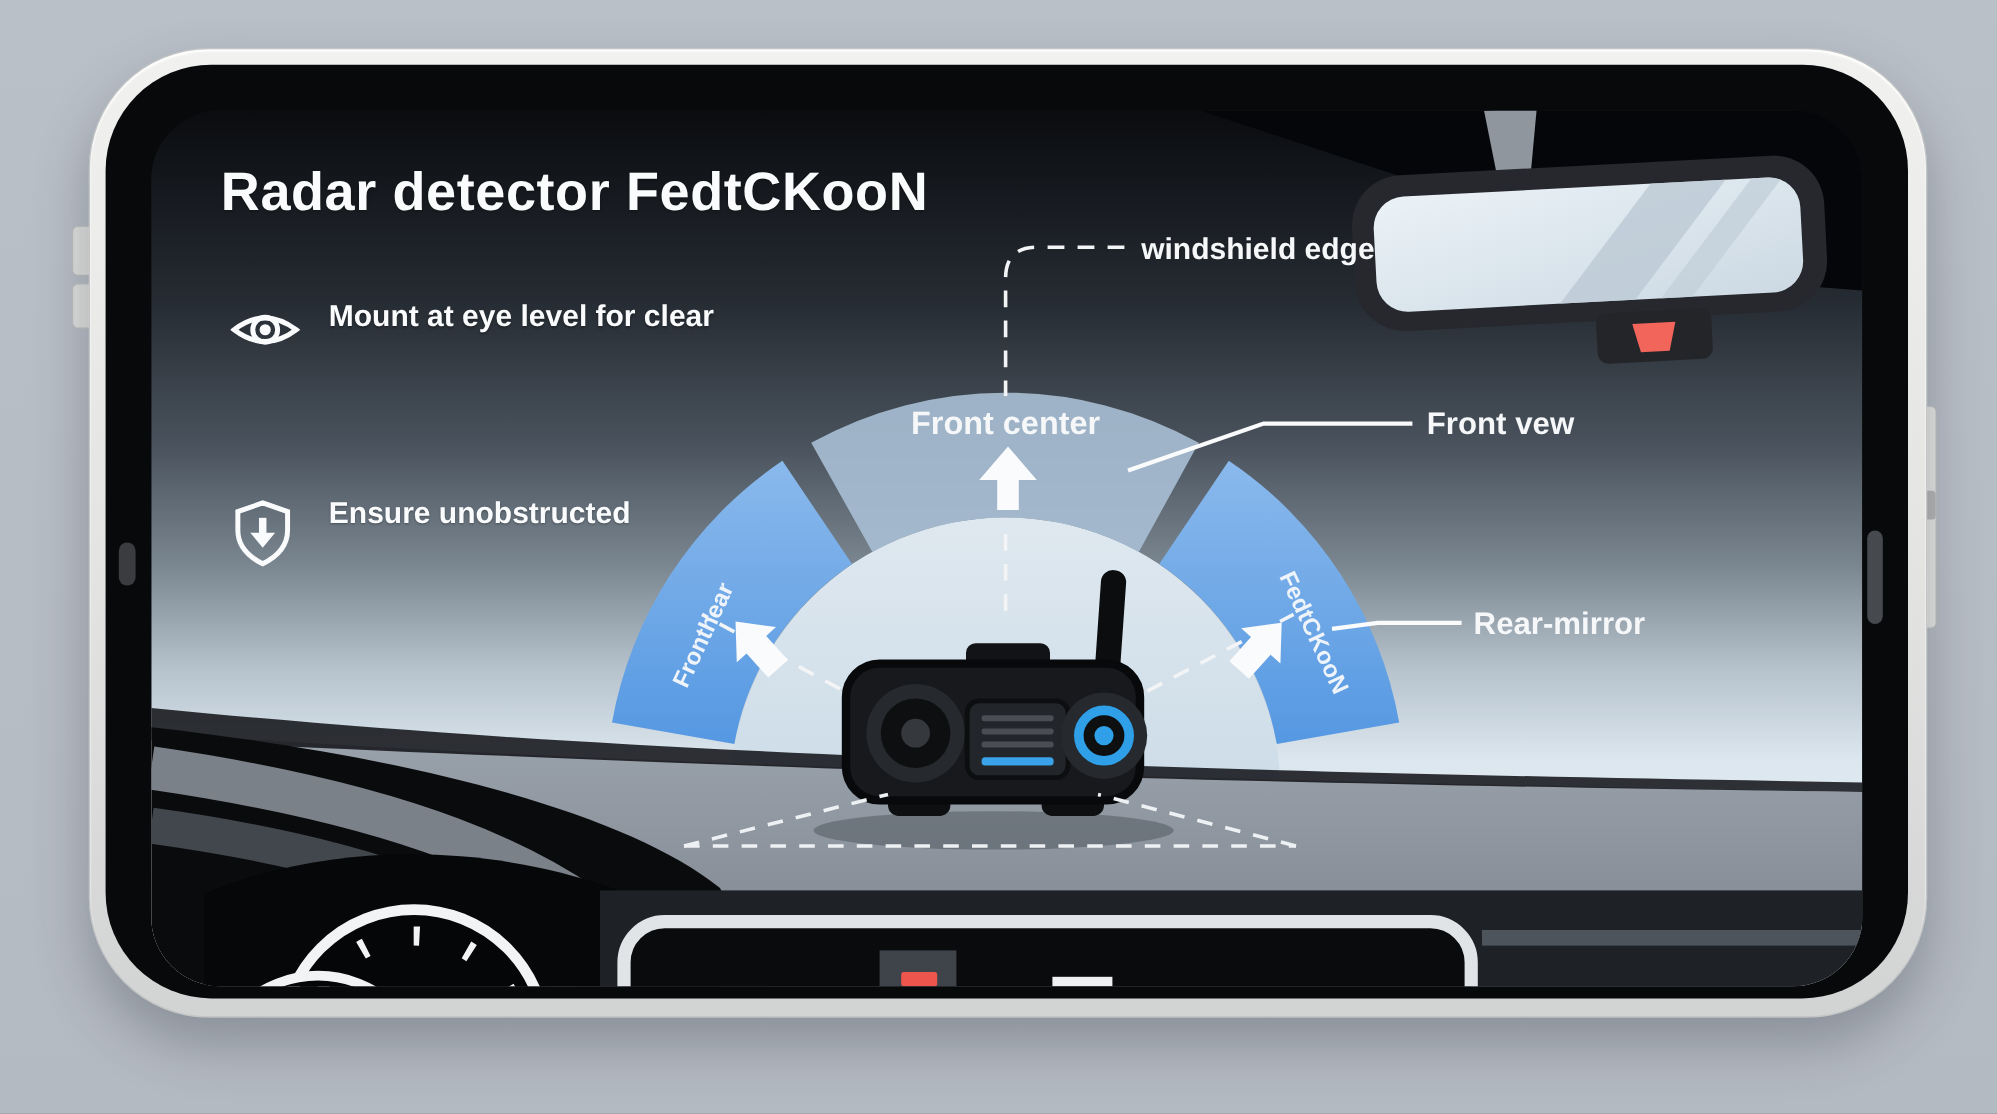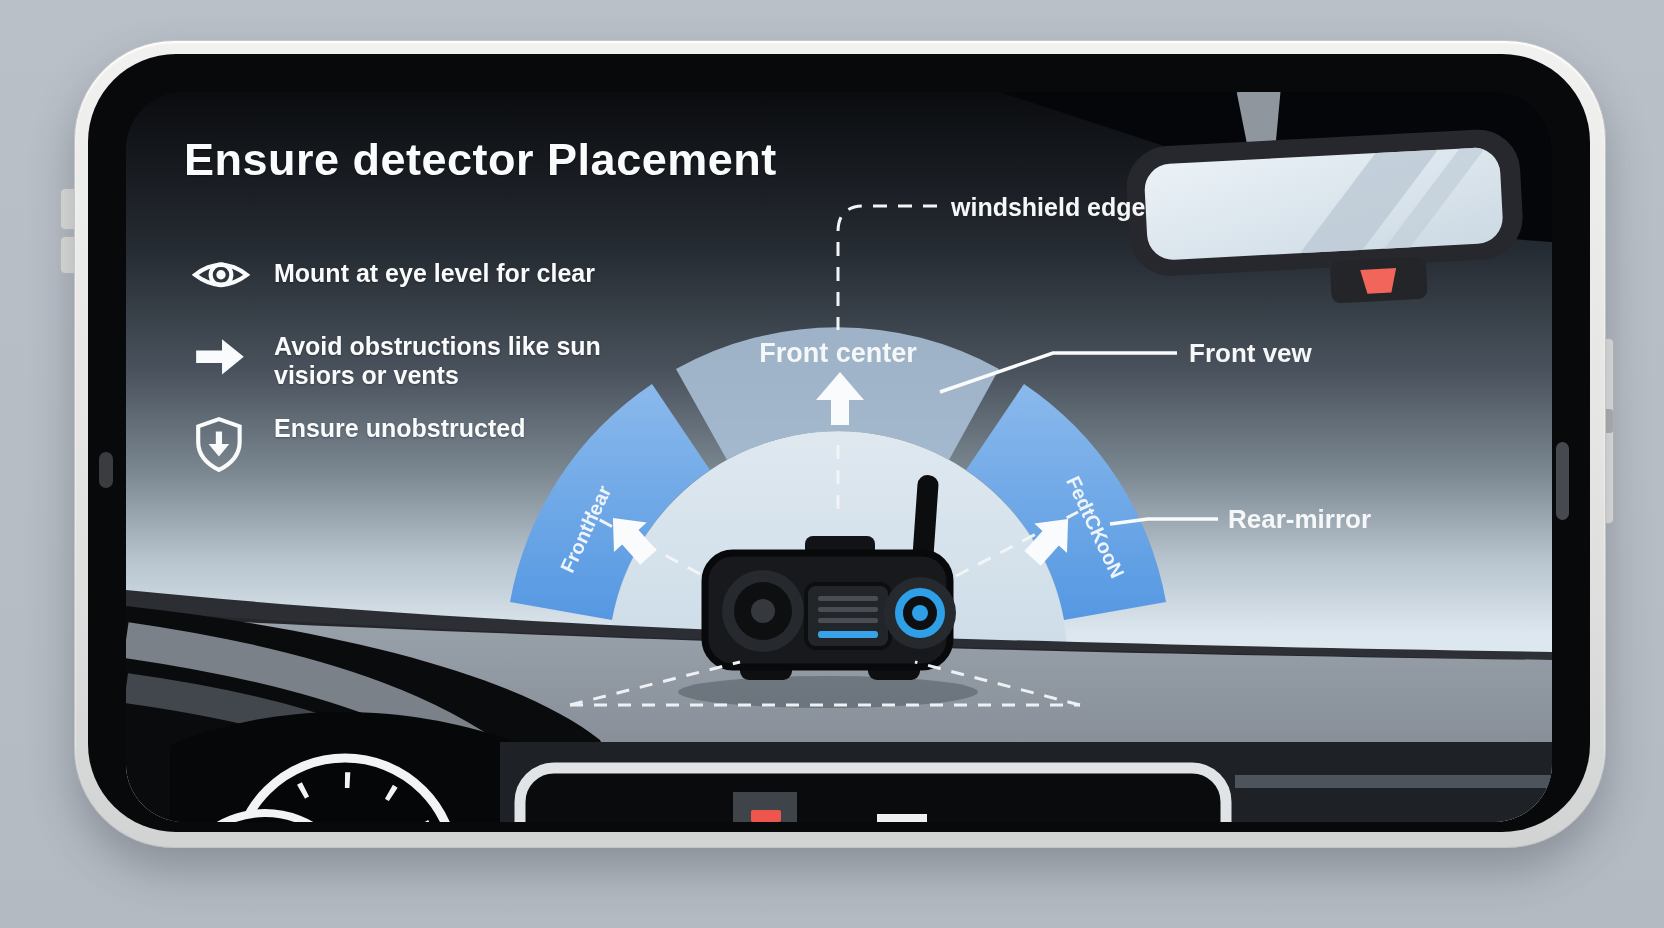--- a/index.html
+++ b/index.html
@@ -18,21 +18,21 @@
   .home-bar{position:absolute;left:1556px;top:442px;width:13px;height:78px;border-radius:7px;background:#46494e;z-index:3;}
   .screen{position:absolute;left:126px;top:92px;width:1426px;height:730px;border-radius:58px;overflow:hidden;background:#101216;z-index:4;}
   .scene{position:absolute;left:0;top:0;width:1426px;height:730px;display:block;}
   
   .overlay{position:absolute;left:0;top:0;width:100%;height:100%;color:#fafbfc;}
   .title{position:absolute;left:58px;top:42px;margin:0;font-size:45px;font-weight:700;letter-spacing:.5px;
          text-shadow:0 1px 2px rgba(0,0,0,.35);}
   .tip{position:absolute;left:66px;display:flex;align-items:flex-start;}
   .tip .icon{width:58px;flex:0 0 58px;margin-right:24px;margin-top:2px;}
   .tip .txt{font-size:25px;font-weight:700;line-height:29px;text-shadow:0 1px 2px rgba(0,0,0,.3);}
-  .tip1{top:158px;align-items:center;} .tip2{top:240px;} .tip3{top:322px;text-align:center;}
+  .tip1{top:158px;} .tip2{top:240px;} .tip3{top:322px;text-align:center;}
   svg text{font-family:"Liberation Sans",sans-serif;}
 </style>
 </head>
 <body>
 
 <div class="stage">
 
   <div class="side-btn btn-l1"></div>
   <div class="side-btn btn-l2"></div>
   <div class="side-btn btn-r1">
@@ -169,42 +169,33 @@
 
       <text x="951" y="216" font-size="25" font-weight="bold" fill="#f5f7f9">windshield edge</text>
       <text x="838" y="362" text-anchor="middle" font-size="27" font-weight="bold" fill="#f5f7f9">Front center</text>
       <text x="1189" y="362" font-size="26" font-weight="bold" fill="#f5f7f9">Front vew</text>
       <text x="1228" y="528" font-size="26" font-weight="bold" fill="#f5f7f9">Rear-mirror</text>
       <text transform="translate(592,532) rotate(-65)" text-anchor="middle" font-size="20" font-weight="bold" fill="#eef4fa">Fronthear</text>
       <text transform="translate(1089,530) rotate(65)" text-anchor="middle" font-size="20" font-weight="bold" fill="#eef4fa">FedtCKooN</text>
     </svg>
 
     <div class="overlay">
-      <h1 class="title">Ensure detector Placement</h1>
+      <h1 class="title">Radar detector FedtCKooN</h1>
 
       <div class="tip tip1">
         <svg class="icon" viewBox="0 0 56 44">
           <path d="M3,22 Q28,3 53,22 Q28,41 3,22 Z" fill="none" stroke="#fafbfc" stroke-width="4"></path>
           <circle cx="28" cy="22" r="10" fill="none" stroke="#fafbfc" stroke-width="4"></circle>
           <circle cx="28" cy="22" r="4.5" fill="#fafbfc"></circle>
         </svg>
         <div class="txt">
           <div>Mount at eye level for clear</div>
         </div>
       </div>
 
-      <div class="tip tip2">
-        <svg class="icon" viewBox="0 0 56 44">
-          <polygon points="4,16 29,16 29,5 50,22 29,39 29,28 4,28" fill="#fafbfc"></polygon>
-        </svg>
-        <div class="txt">
-          <div>Avoid obstructions like sun</div>
-          <div>visiors or vents</div>
-        </div>
-      </div>
 
       <div class="tip tip3">
         <svg class="icon" viewBox="0 0 56 56">
           <path d="M26,3 L46,10 V25 Q46,42 26,52 Q6,42 6,25 V10 Z" fill="none" stroke="#fafbfc" stroke-width="4"></path>
           <rect x="23" y="15" width="6" height="14" fill="#fafbfc"></rect>
           <polygon points="16,27 36,27 26,39" fill="#fafbfc"></polygon>
         </svg>
         <div class="txt">
           <div>Ensure unobstructed</div>
         </div>

